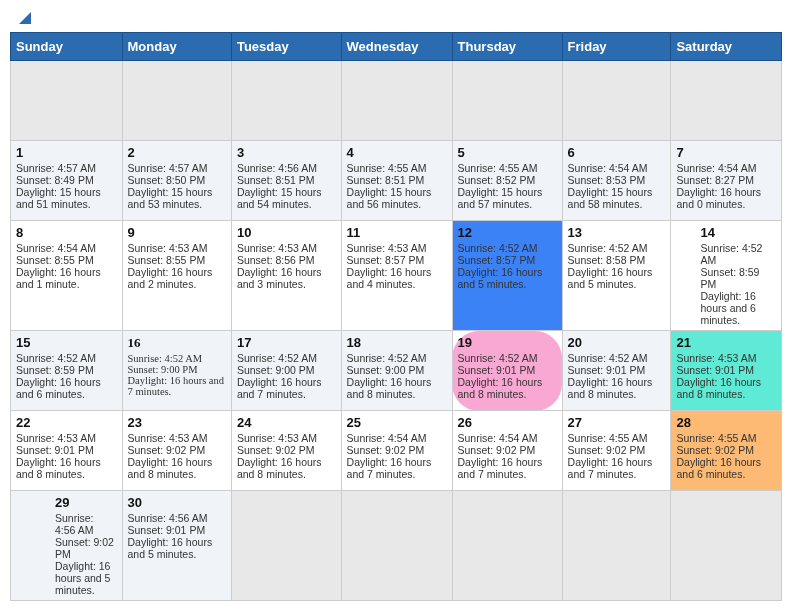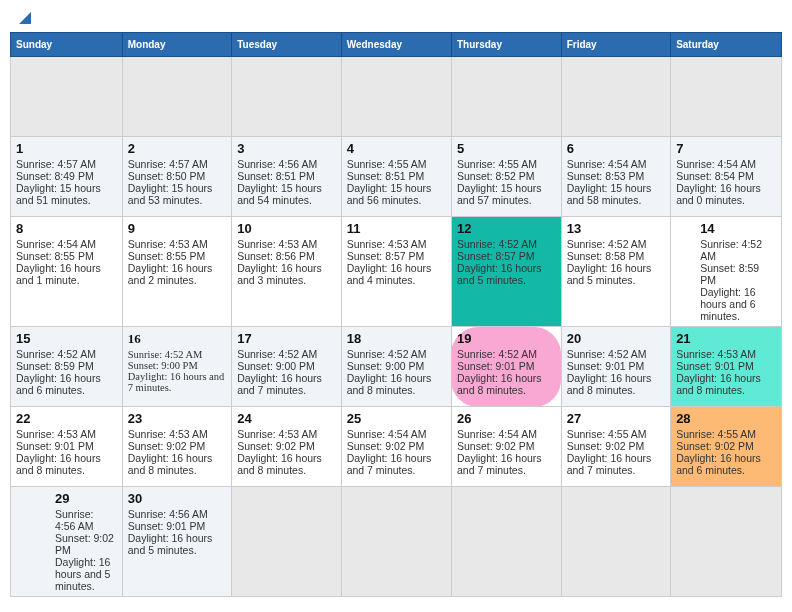--- a/index.html
+++ b/index.html
@@ -35,21 +35,21 @@
       color: #333;
     }
     .calendar {
       width: 100%;
       border-collapse: collapse;
       border: 1px solid #ccc;
     }
     .calendar th {
       background-color: #2b6cb0;
       color: #fff;
-      font-size: 10px;
+      font-size: 13px;
       font-weight: bold;
       text-align: left;
       padding: 6px 5px;
       border: 1px solid #1a4f8a;
     }
     .calendar td {
       vertical-align: top;
       padding: 4px 5px;
       border: 1px solid #ccc;
       font-size: 10.5px;
@@ -139,41 +139,41 @@
         <td style="background: rgb(240, 244, 248);"><span class="day-num">5</span>
         <span>Sunrise: 4:55 AM</span><br>
         <span>Sunset: 8:52 PM</span><br>
         <span>Daylight: 15 hours and 57 minutes.</span></td>
         <td style="background: rgb(240, 244, 248);"><span class="day-num">6</span>
         <span>Sunrise: 4:54 AM</span><br>
         <span>Sunset: 8:53 PM</span><br>
         <span>Daylight: 15 hours and 58 minutes.</span></td>
         <td style="background: rgb(240, 244, 248);"><span class="day-num">7</span>
         <span>Sunrise: 4:54 AM</span><br>
-        <span>Sunset: 8:54 PM</span><br>
+        <span>Sunset: 8:27 PM</span><br>
         <span>Daylight: 16 hours and 0 minutes.</span></td>
       </tr>
       <tr>
         <td style="background: rgb(255, 255, 255);"><span class="day-num">8</span>
         <span>Sunrise: 4:54 AM</span><br>
         <span>Sunset: 8:55 PM</span><br>
         <span>Daylight: 16 hours and 1 minute.</span></td>
         <td style="background: rgb(255, 255, 255);"><span class="day-num">9</span>
         <span>Sunrise: 4:53 AM</span><br>
         <span>Sunset: 8:55 PM</span><br>
         <span>Daylight: 16 hours and 2 minutes.</span></td>
         <td style="background: rgb(255, 255, 255);"><span class="day-num">10</span>
         <span>Sunrise: 4:53 AM</span><br>
         <span>Sunset: 8:56 PM</span><br>
         <span>Daylight: 16 hours and 3 minutes.</span></td>
         <td style="background: rgb(255, 255, 255);"><span class="day-num">11</span>
         <span>Sunrise: 4:53 AM</span><br>
         <span>Sunset: 8:57 PM</span><br>
         <span>Daylight: 16 hours and 4 minutes.</span></td>
-        <td style="background: #14b8a6;"><span class="day-num">12</span>
+        <td style="background: #3b82f6;"><span class="day-num">12</span>
         <span>Sunrise: 4:52 AM</span><br>
         <span>Sunset: 8:57 PM</span><br>
         <span>Daylight: 16 hours and 5 minutes.</span></td>
         <td style="background: rgb(255, 255, 255);"><span class="day-num">13</span>
         <span>Sunrise: 4:52 AM</span><br>
         <span>Sunset: 8:58 PM</span><br>
         <span>Daylight: 16 hours and 5 minutes.</span></td>
         <td style="background: rgb(255, 255, 255); padding-left: 29px;"><span class="day-num">14</span>
         <span>Sunrise: 4:52 AM</span><br>
         <span>Sunset: 8:59 PM</span><br>

